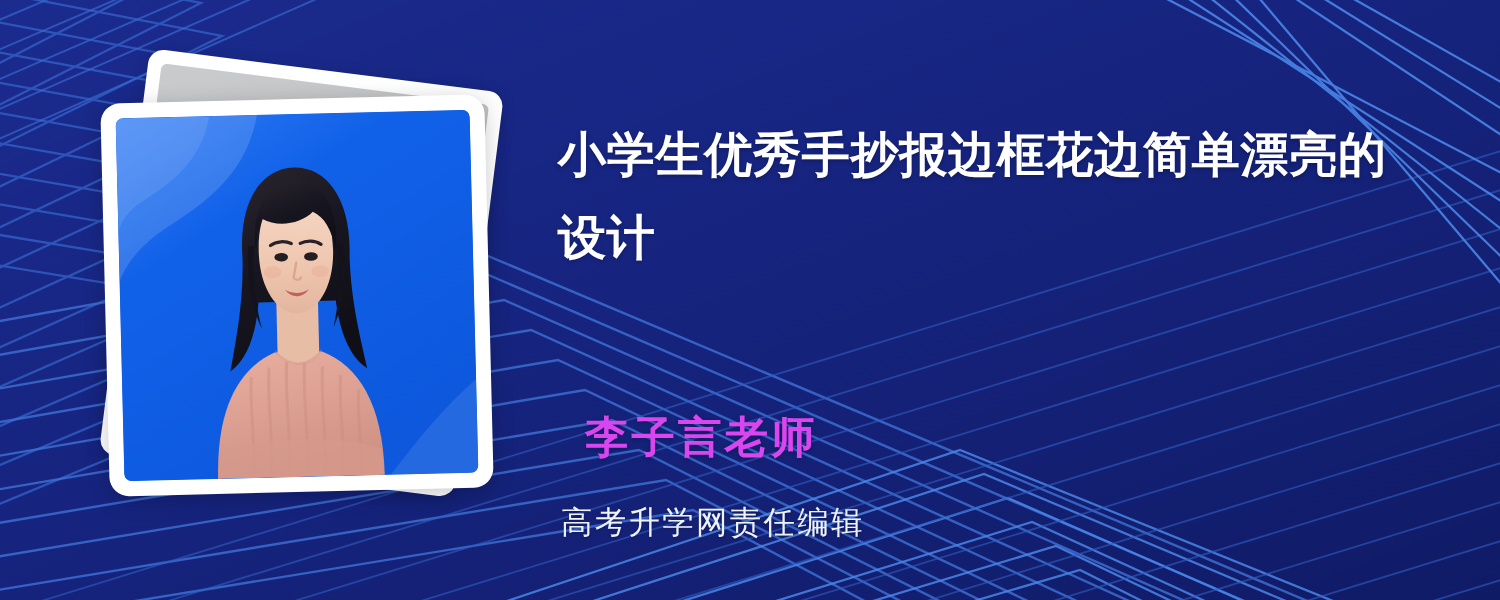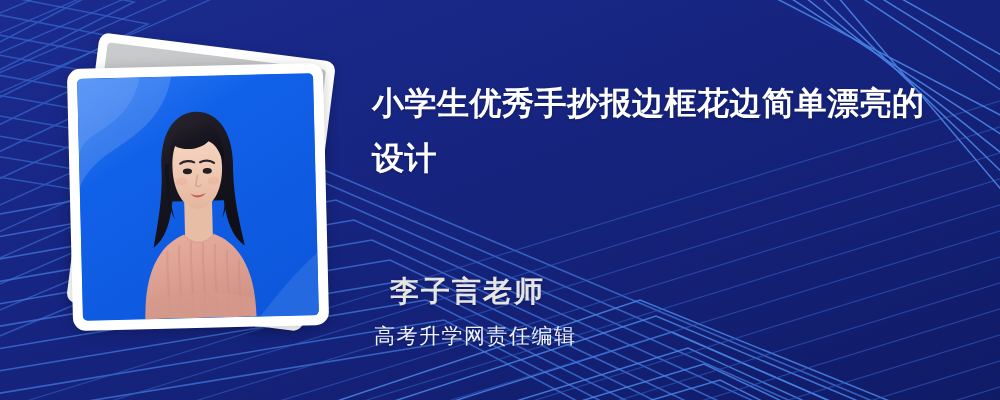--- a/index.html
+++ b/index.html
@@ -110,29 +110,29 @@
     font-weight: bold;
     line-height: 55px;
     letter-spacing: 0.5px;
     text-shadow: 0 1px 3px rgba(0,0,0,0.28);
   }
   .author {
     position: absolute;
     top: 272px;
     left: 18px;
     margin: 0;
-    color: #e5e5e5;
+    color: #d946ef;
     font-size: 29px;
     font-weight: bold;
     letter-spacing: 2px;
     text-shadow: 0 1px 3px rgba(0,0,0,0.28);
   }
   .role {
     position: absolute;
-    top: 322px;
+    top: 334px;
     left: 2px;
     margin: 0;
     color: #eef2ff;
     font-size: 21px;
     font-weight: normal;
     letter-spacing: 1.5px;
     text-shadow: 0 1px 2px rgba(0,0,0,0.25);
   }
 </style>
 </head>

